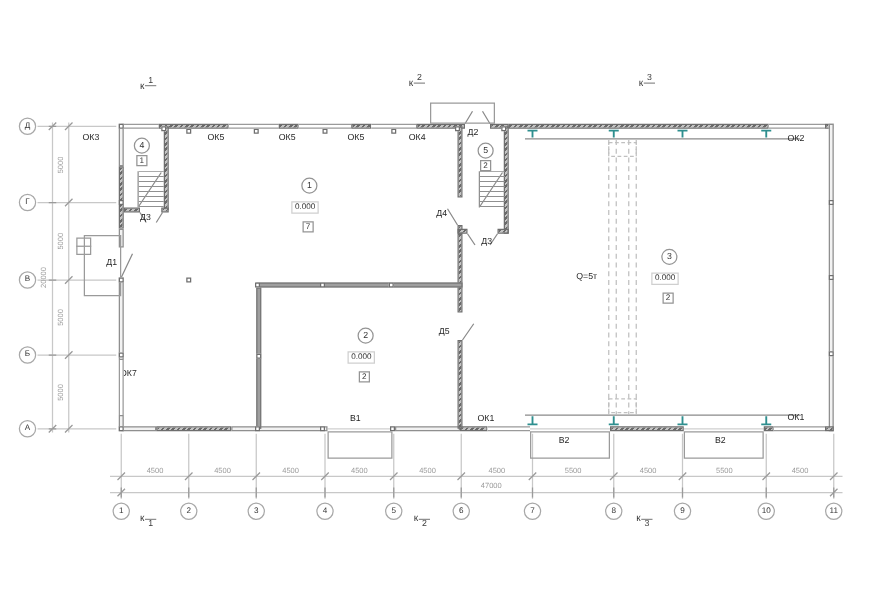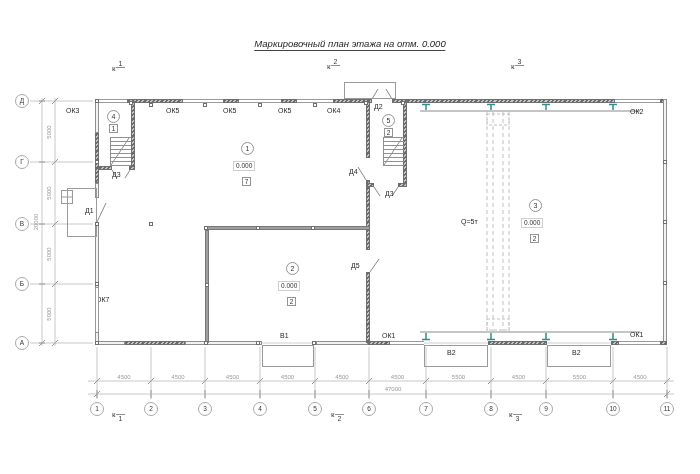--- a/index.html
+++ b/index.html
@@ -34,21 +34,20 @@
   .smark{position:absolute;font-size:8px;color:#3a3a3a;white-space:nowrap;}
   .sn{display:inline-block;font-size:7px;padding:0 3px;}
   .sn.top{border-bottom:1px solid #8f8f8f;transform:translateY(-5px);}
   .sn.bot{border-top:1px solid #8f8f8f;transform:translateY(4px);}
   svg{position:absolute;left:0;top:0;}
 </style>
 </head>
 <body>
 
 <div id="plan">
-  <div class="title">Маркировочный план этажа на отм. 0.000</div>
 
   <svg id="linework" width="700" height="474">
       <path d="M97 347V399 M151 347V399 M205 347V399 M260 347V399 M315 347V399 M369 347V399 M426 347V399 M491 347V399 M546 347V399 M613 347V399 M667 347V399 M30 101H93 M30 162H93 M30 224H93 M30 284H93 M30 343H93 M88 381H674 M88 394H674 M55 98V346 M42 98V346 " stroke="#c8c8c8" fill="none" stroke-width="1"></path>
       <path d="M94 384L100 378 M97 390V398 M148 384L154 378 M151 390V398 M202 384L208 378 M205 390V398 M257 384L263 378 M260 390V398 M312 384L318 378 M315 390V398 M366 384L372 378 M369 390V398 M423 384L429 378 M426 390V398 M488 384L494 378 M491 390V398 M543 384L549 378 M546 390V398 M610 384L616 378 M613 390V398 M664 384L670 378 M667 390V398 M52 104L58 98 M39 101H45 M52 165L58 159 M39 162H45 M52 227L58 221 M39 224H45 M52 287L58 281 M39 284H45 M52 346L58 340 M39 343H45 M94 397L100 391 M664 397L670 391 M39 104L45 98 M39 346L45 340 " stroke="#9a9a9a" fill="none" stroke-width="1"></path>
       <path d="M420 111H640 M420 332H640" stroke="#8a8a8a" fill="none" stroke-width="1"></path>
       <path d="M487 112V332 M493 112V332 M503 112V332 M509 112V332" stroke="#c0c0c0" fill="none" stroke-width="1" stroke-dasharray="4 3"></path>
       <path d="M487 114h22v11h-22z M487 319h22v11h-22z" stroke="#c0c0c0" fill="none" stroke-width="1" stroke-dasharray="3 2"></path>
       <path d="M422 104.5H430 M426 104V110 M422 339.5H430 M426 333V339 M487 104.5H495 M491 104V110 M487 339.5H495 M491 333V339 M542 104.5H550 M546 104V110 M542 339.5H550 M546 333V339 M609 104.5H617 M613 104V110 M609 339.5H617 M613 333V339 " stroke="#2e8f8f" fill="none" stroke-width="1.5"></path>
       <path d="M372 99L378 89 M392 99L386 89 M97 222L106 203 M112 170L117 178 M130 170L125 178 M366 180L358 167 M374 187L380 196 M398 187L392 196 M370 272L379 259" stroke="#8a8a8a" fill="none" stroke-width="1"></path>
       <path d="M262 343H316 M424 343H488 M547 343H611" stroke="#cfcfcf" fill="none" stroke-width="1"></path>

